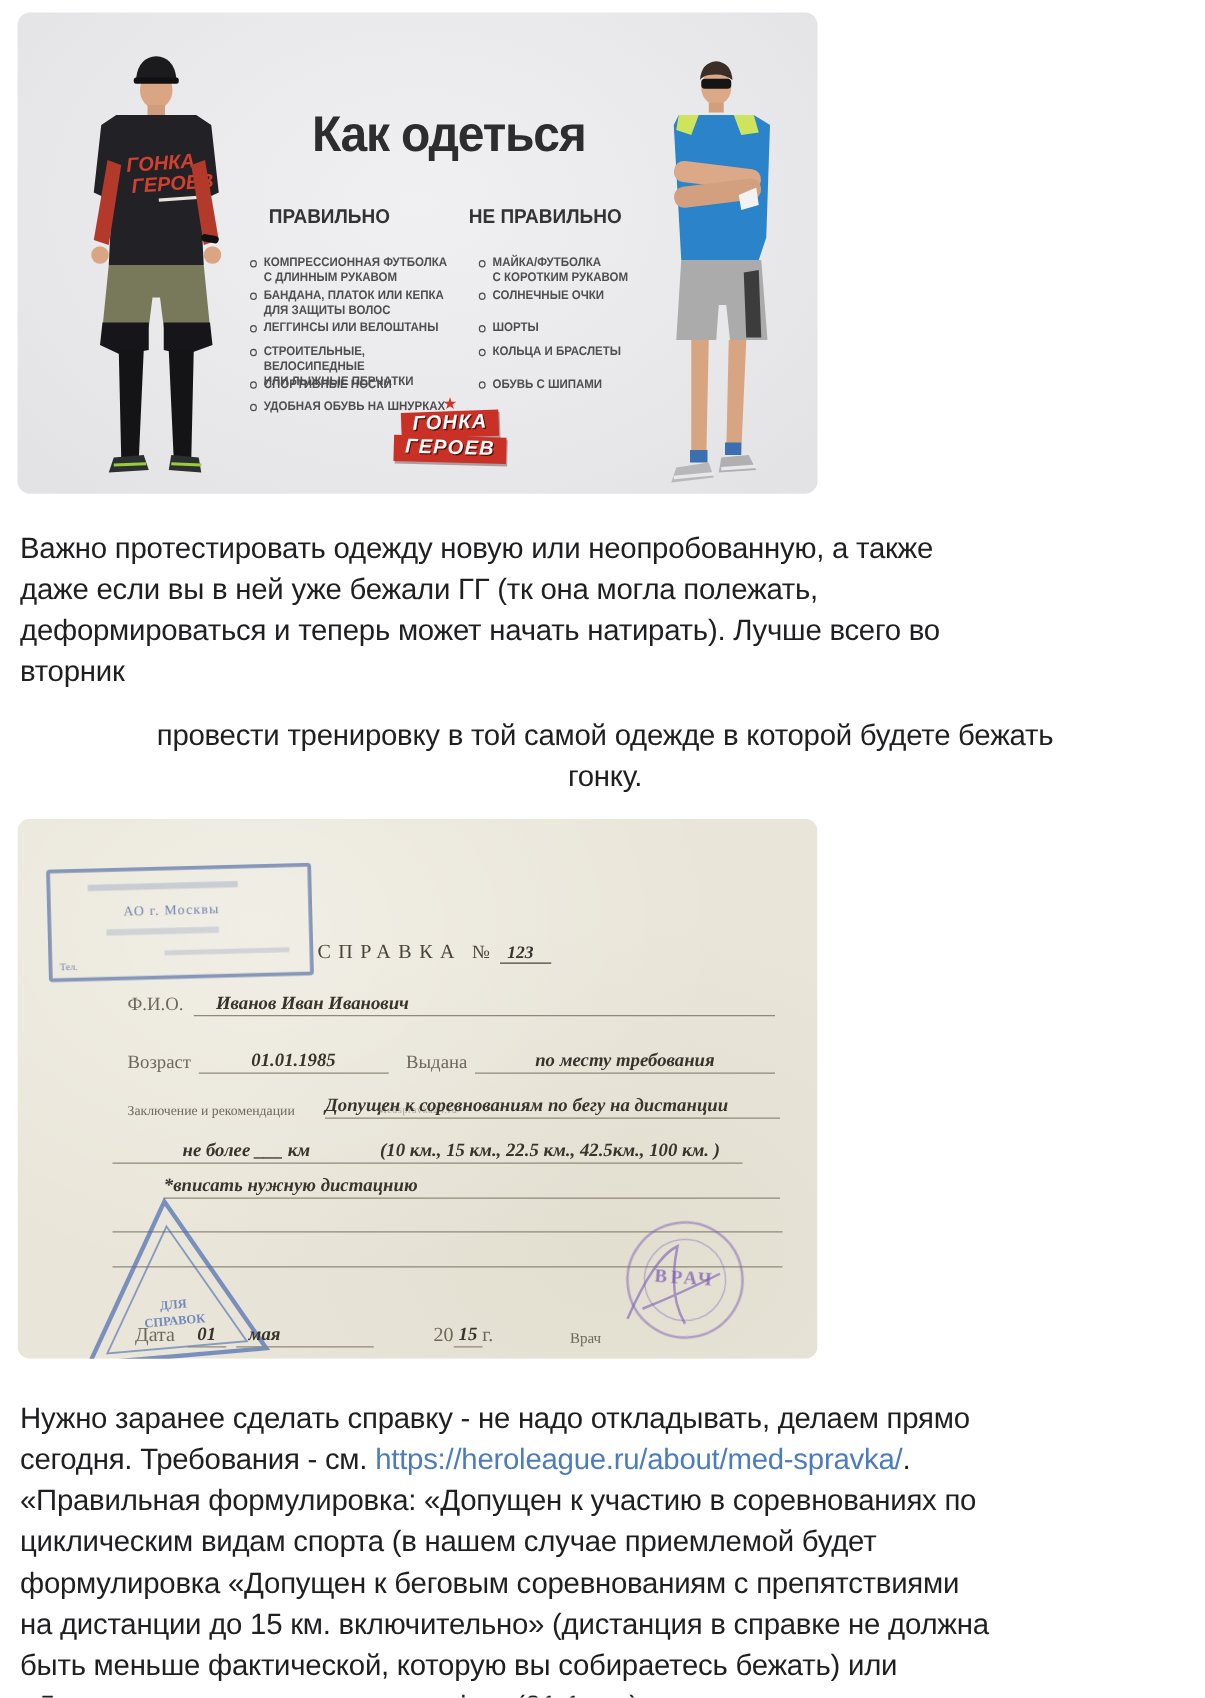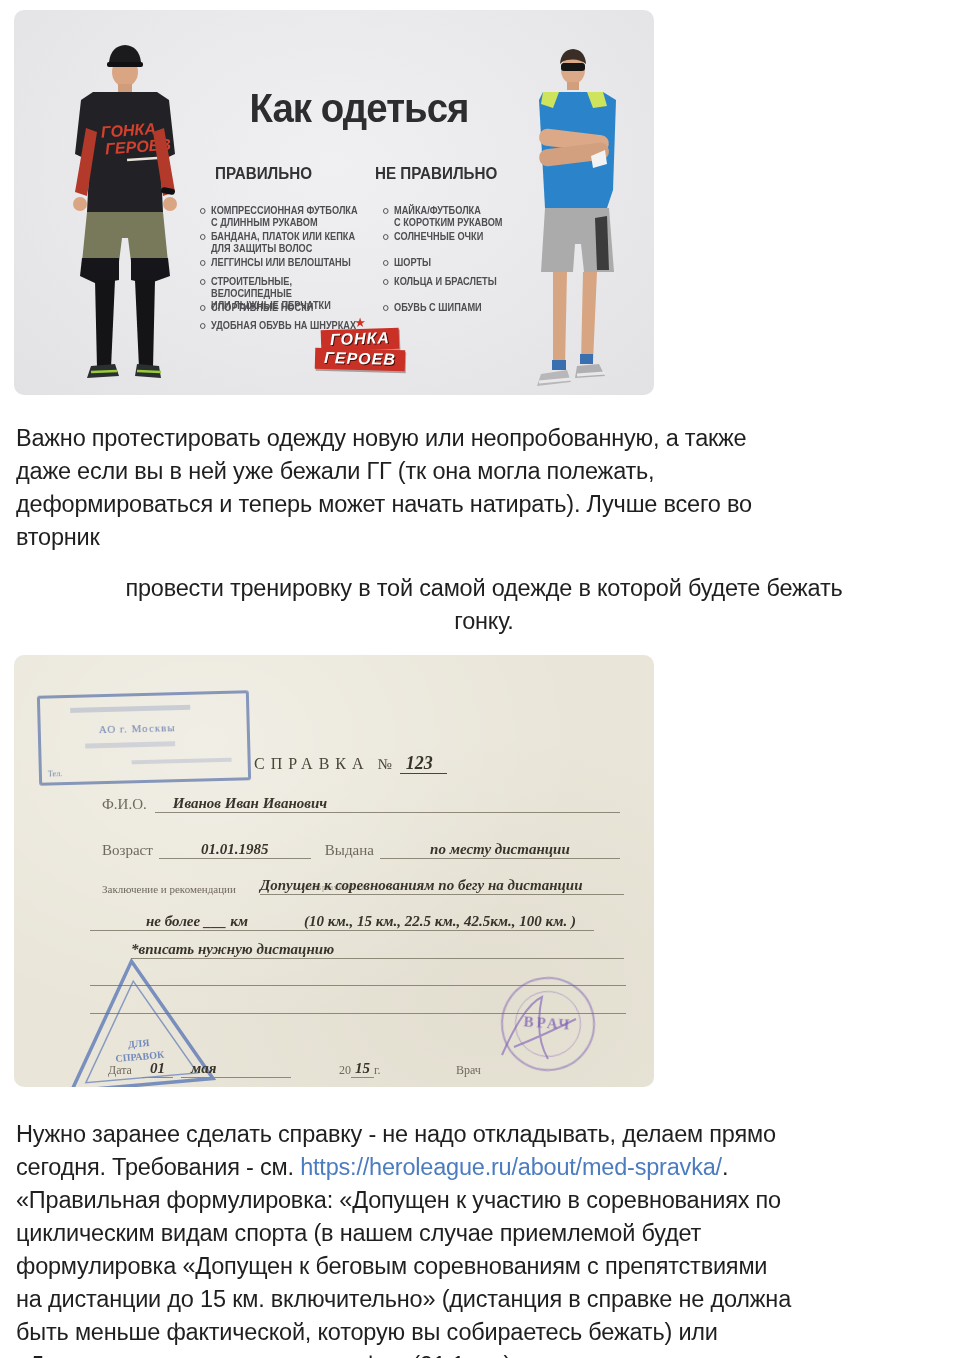--- a/index.html
+++ b/index.html
@@ -93,21 +93,21 @@
   }
   .rect-stamp .rs-line1 { position:absolute; left:58px; top:26px; letter-spacing:1px; }
   .rect-stamp .rs-faint1 { position:absolute; left:30px; top:10px; width:120px; height:5px; background:rgba(64,94,158,.22); }
   .rect-stamp .rs-faint2 { position:absolute; left:44px; top:46px; width:90px; height:5px; background:rgba(64,94,158,.18); }
   .rect-stamp .rs-faint3 { position:absolute; left:90px; top:64px; width:100px; height:4px; background:rgba(64,94,158,.18); }
   .rect-stamp .rs-tel { position:absolute; left:6px; bottom:4px; font-size:8px; }
 
   .c-title-row { position:absolute; left:240px; top:98px; white-space:nowrap; }
   .c-title { font-size:16px; letter-spacing:6px; color:#4a4537; }
   .c-no { font-size:15px; color:#4a4537; margin-left:4px; }
-  .c-number { font-size:18px; border-bottom:1px solid #4a4537; padding:0 14px 0 6px; margin-left:4px; }
+  .c-number { font-size:14px; border-bottom:1px solid #4a4537; padding:0 14px 0 6px; margin-left:4px; }
 
   .cert-row { position:absolute; display:flex; align-items:flex-end; }
   .row-fio { left:88px; right:34px; top:140px; }
   .row-fio .fill { flex:1; margin-left:8px; padding-left:18px; }
   .row-age { left:88px; right:34px; top:186px; }
   .row-age .age-seg { width:152px; text-align:center; margin-left:6px; }
   .row-age .issued-label { margin-left:14px; }
   .row-age .fill { flex:1; margin-left:6px; text-align:center; }
   .c-watermark { position:absolute; left:0; top:228px; width:100%; text-align:center;
     font-size:8px; color:#a9a292; letter-spacing:.5px; }
@@ -134,21 +134,21 @@
     border:1.5px solid rgba(124,94,182,.45); border-radius:50%;
   }
   .round-stamp .rst-text {
     position:absolute; left:0; top:36px; width:100%; text-align:center;
     color:rgba(124,94,182,.75); font-weight:bold; font-size:15px; letter-spacing:3px;
     transform:rotate(12deg);
   }
   .doctor-sign { position:absolute; left:470px; top:330px; }
 
   .row-date { left:94px; right:34px; top:405px; align-items:flex-end; display:flex; position:absolute; }
-  .row-date .c-label { font-size:12px; }
+  .row-date .c-label { font-size:16px; }
   .row-date .day { margin-left:10px; padding:0 8px; }
   .row-date .month { margin-left:8px; padding:0 10px; width:110px; }
   .row-date .yy { margin-left:48px; }
   .row-date .y-hand { padding:0 4px; }
   .doctor-label { position:absolute; left:442px; top:408px; font-size:12px; color:#6f695c; }
 </style>
 </head>
 <body>
 
 <div>
@@ -260,21 +260,21 @@
 
     <div class="cert-row row-fio">
       <span class="c-label">Ф.И.О.</span>
       <span class="fill seg hand">Иванов Иван Иванович</span>
     </div>
 
     <div class="cert-row row-age">
       <span class="c-label">Возраст</span>
       <span class="age-seg seg hand">01.01.1985</span>
       <span class="c-label issued-label">Выдана</span>
-      <span class="fill seg hand">по месту дистанции</span>
+      <span class="fill seg hand">по месту требования</span>
     </div>
 
     <div class="c-watermark">Medspravka24.ru</div>
 
     <div class="cert-row row-concl">
       <span class="c-label">Заключение и рекомендации</span>
       <span class="fill seg hand">Допущен к соревнованиям по бегу на дистанции</span>
     </div>
 
     <div class="cert-row row-dist">

